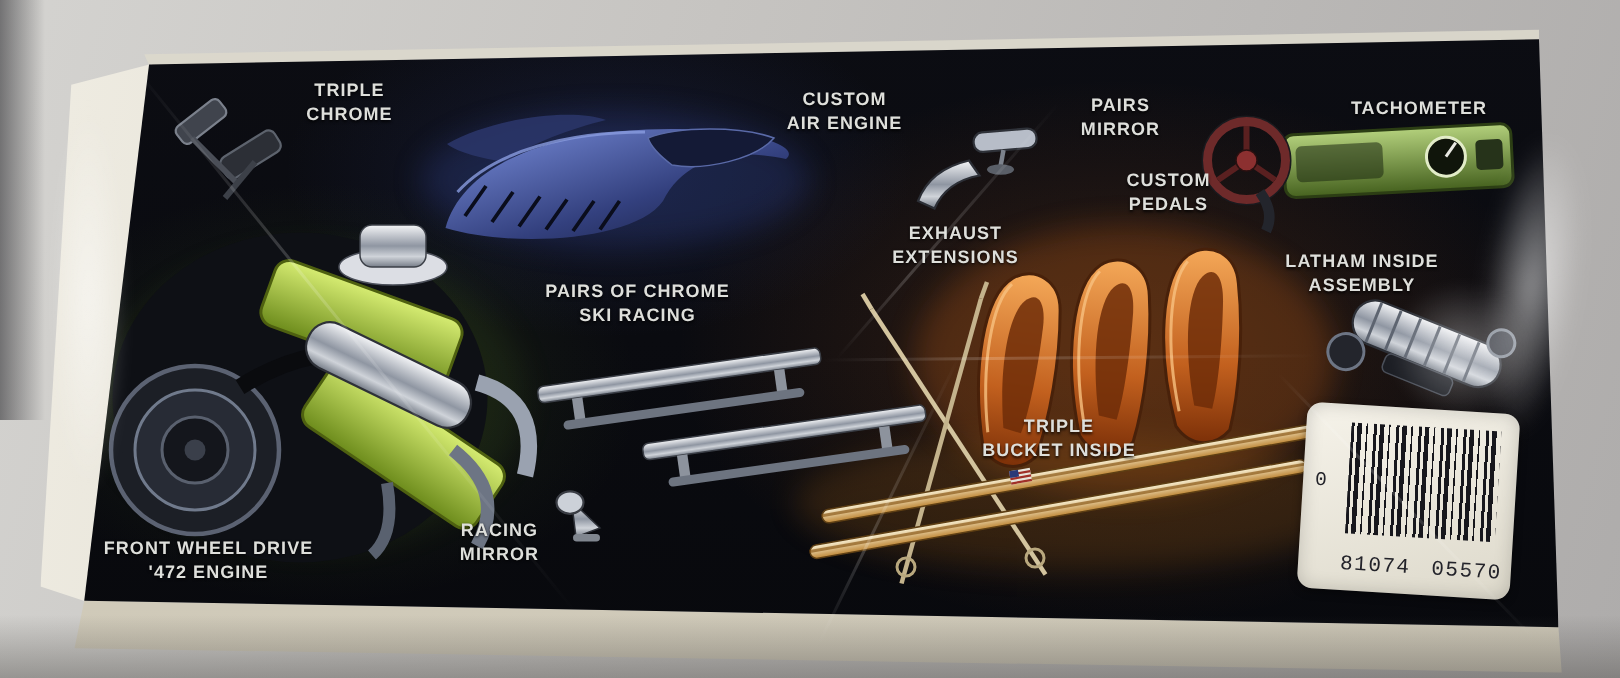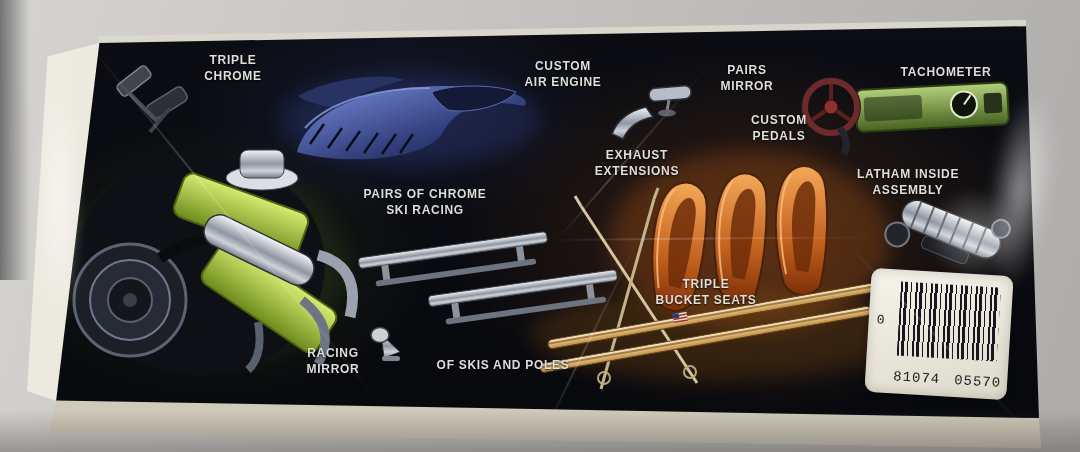--- a/index.html
+++ b/index.html
@@ -280,28 +280,31 @@
   <div class="label" style="left:908px;top:166px">
     <span>LATHAM INSIDE</span>
     <span>ASSEMBLY</span>
   </div>
   <div class="label" style="left:425px;top:186px">
     <span>PAIRS OF CHROME</span>
     <span>SKI RACING</span>
   </div>
   <div class="label" style="left:706px;top:276px">
     <span>TRIPLE</span>
-    <span>BUCKET SEATS</span>
+    <span>BUCKET INSIDE</span>
+  </div>
+  <div class="label" style="left:139px;top:357px">
+    <span>FRONT WHEEL DRIVE</span>
+    <span>'472 ENGINE</span>
   </div>
   <div class="label" style="left:333px;top:345px">
     <span>RACING</span>
     <span>MIRROR</span>
   </div>
   <div class="label" style="left:503px;top:357px">
-    <span>OF SKIS AND POLES</span>
   </div>
 
   <div class="barcode">
     <div class="barcode-bars"></div>
     <span class="barcode-left-digit">0</span>
     <div class="barcode-digits">
       <span>81074</span>
       <span>05570</span>
     </div>
   </div>

